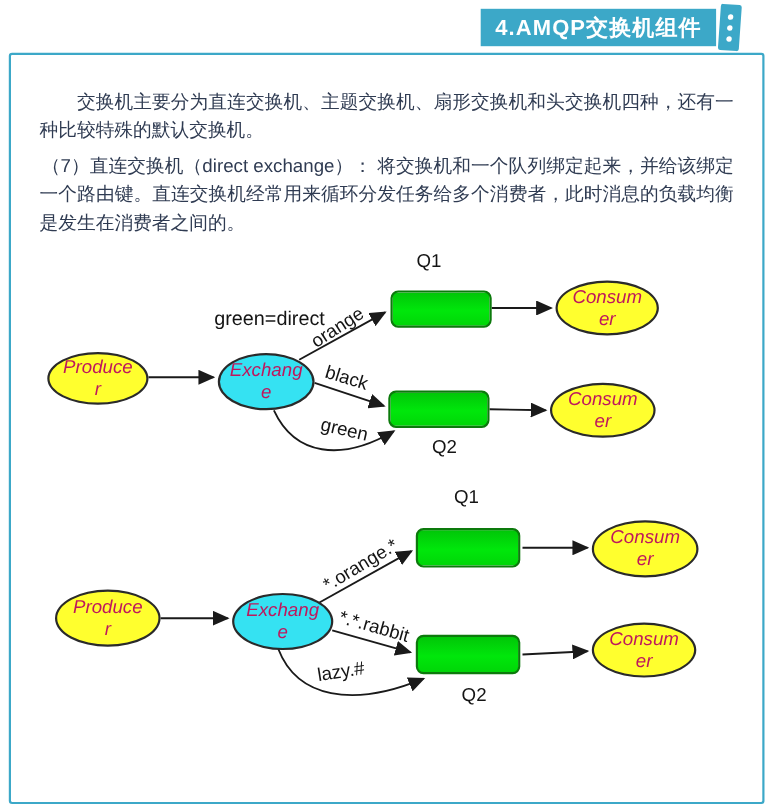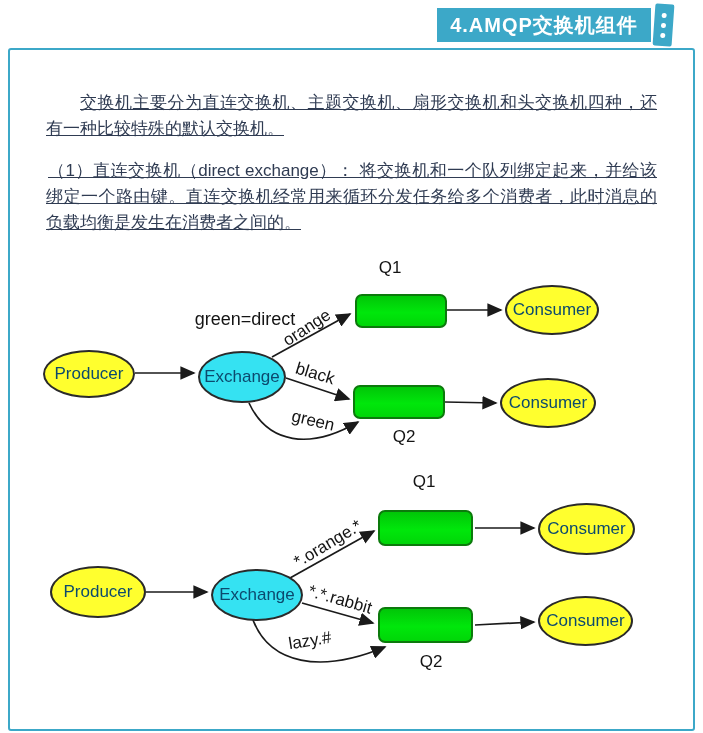--- a/index.html
+++ b/index.html
@@ -15,37 +15,37 @@
   .kebab { position:absolute; left:654px; top:4px; width:19px; height:42px;
            background:var(--accent); transform:rotate(4deg); border-radius:2px;
            display:flex; flex-direction:column; align-items:center; justify-content:center; gap:5px; }
   .kebab .dot { width:5px; height:5px; border-radius:50%; background:#fff; }
 
   
   .content { position:absolute; left:8px; top:48px; width:687px; height:683px;
              border:2px solid var(--accent); border-radius:3px;
              padding:24px 20px 0 20px; overflow:hidden; }
 
-  p.para { margin:16px; font-size:17px; line-height:26px; color:#2f3b52;
-           text-align:justify;text-decoration:underline; }
+  p.para { margin:6px; font-size:17px; line-height:26px; color:#2f3b52;
+           text-align:justify; }
   p.indent { text-indent:2em; }
   p.num { text-indent:2px; }
   p.para + .diagram { margin-top:0; }
   .p-topic { margin-top:24px; }
 
   
   .diagram { position:relative; margin:16px -20px; }
   .d1 { height:200px; }
   .d2 { height:214px; margin-top:9px; }
   .arrows { position:absolute; left:0; top:0; }
   .arrows line, .arrows path.edge { stroke:#1a1a1a; stroke-width:1.7px; fill:none; }
 
   .node { position:absolute; border:2px solid #2a2a2a; border-radius:50%;
-          display:flex; flex-direction:row; align-items:center; justify-content:center;
-          font-size:17px; line-height:20px; color:#0c4a6e; text-align:center; }
+          display:flex; flex-direction:column; align-items:center; justify-content:center;
+          font-size:17px; line-height:20px; color:#be185d; text-align:center;font-style:italic; }
   .yellow { background:var(--node-yellow); }
   .cyan   { background:var(--node-cyan); }
 
   .queue { position:absolute; border:2px solid #0c7a0c; border-radius:7px;
            background:linear-gradient(180deg,#01c608, var(--queue-green) 55%, #00d608); }
 
   .lbl { position:absolute; font-size:17px; color:#141414; white-space:nowrap;
          text-align:center; }
   .type-lbl { font-size:18px; }
   .key { transform-origin:50% 50%; }
@@ -61,21 +61,21 @@
   <div class="kebab">
     <span class="dot"></span>
     <span class="dot"></span>
     <span class="dot"></span>
   </div>
 
   <div class="content">
 
     <p class="para indent">交换机主要分为直连交换机、主题交换机、扇形交换机和头交换机四种，还有一种比较特殊的默认交换机。</p>
 
-    <p class="para num">（1）直连交换机（direct exchange）： 将交换机和一个队列绑定起来，并给该绑定一个路由键。直连交换机经常用来循环分发任务给多个消费者，此时消息的负载均衡是发生在消费者之间的。</p>
+    <p class="para num">（7）直连交换机（direct exchange）： 将交换机和一个队列绑定起来，并给该绑定一个路由键。直连交换机经常用来循环分发任务给多个消费者，此时消息的负载均衡是发生在消费者之间的。</p>
 
     <div class="diagram d1">
       <svg class="arrows" width="683" height="200">
         <defs>
           <marker id="arr1" markerWidth="10" markerHeight="8" refX="8" refY="4" orient="auto">
             <path d="M0,0 L9,4 L0,8 z" fill="#1a1a1a"></path>
           </marker>
         </defs>
         <line x1="125" y1="121" x2="184" y2="121" marker-end="url(#arr1)"></line>
         <line x1="262" y1="105" x2="340" y2="62" marker-end="url(#arr1)"></line>

